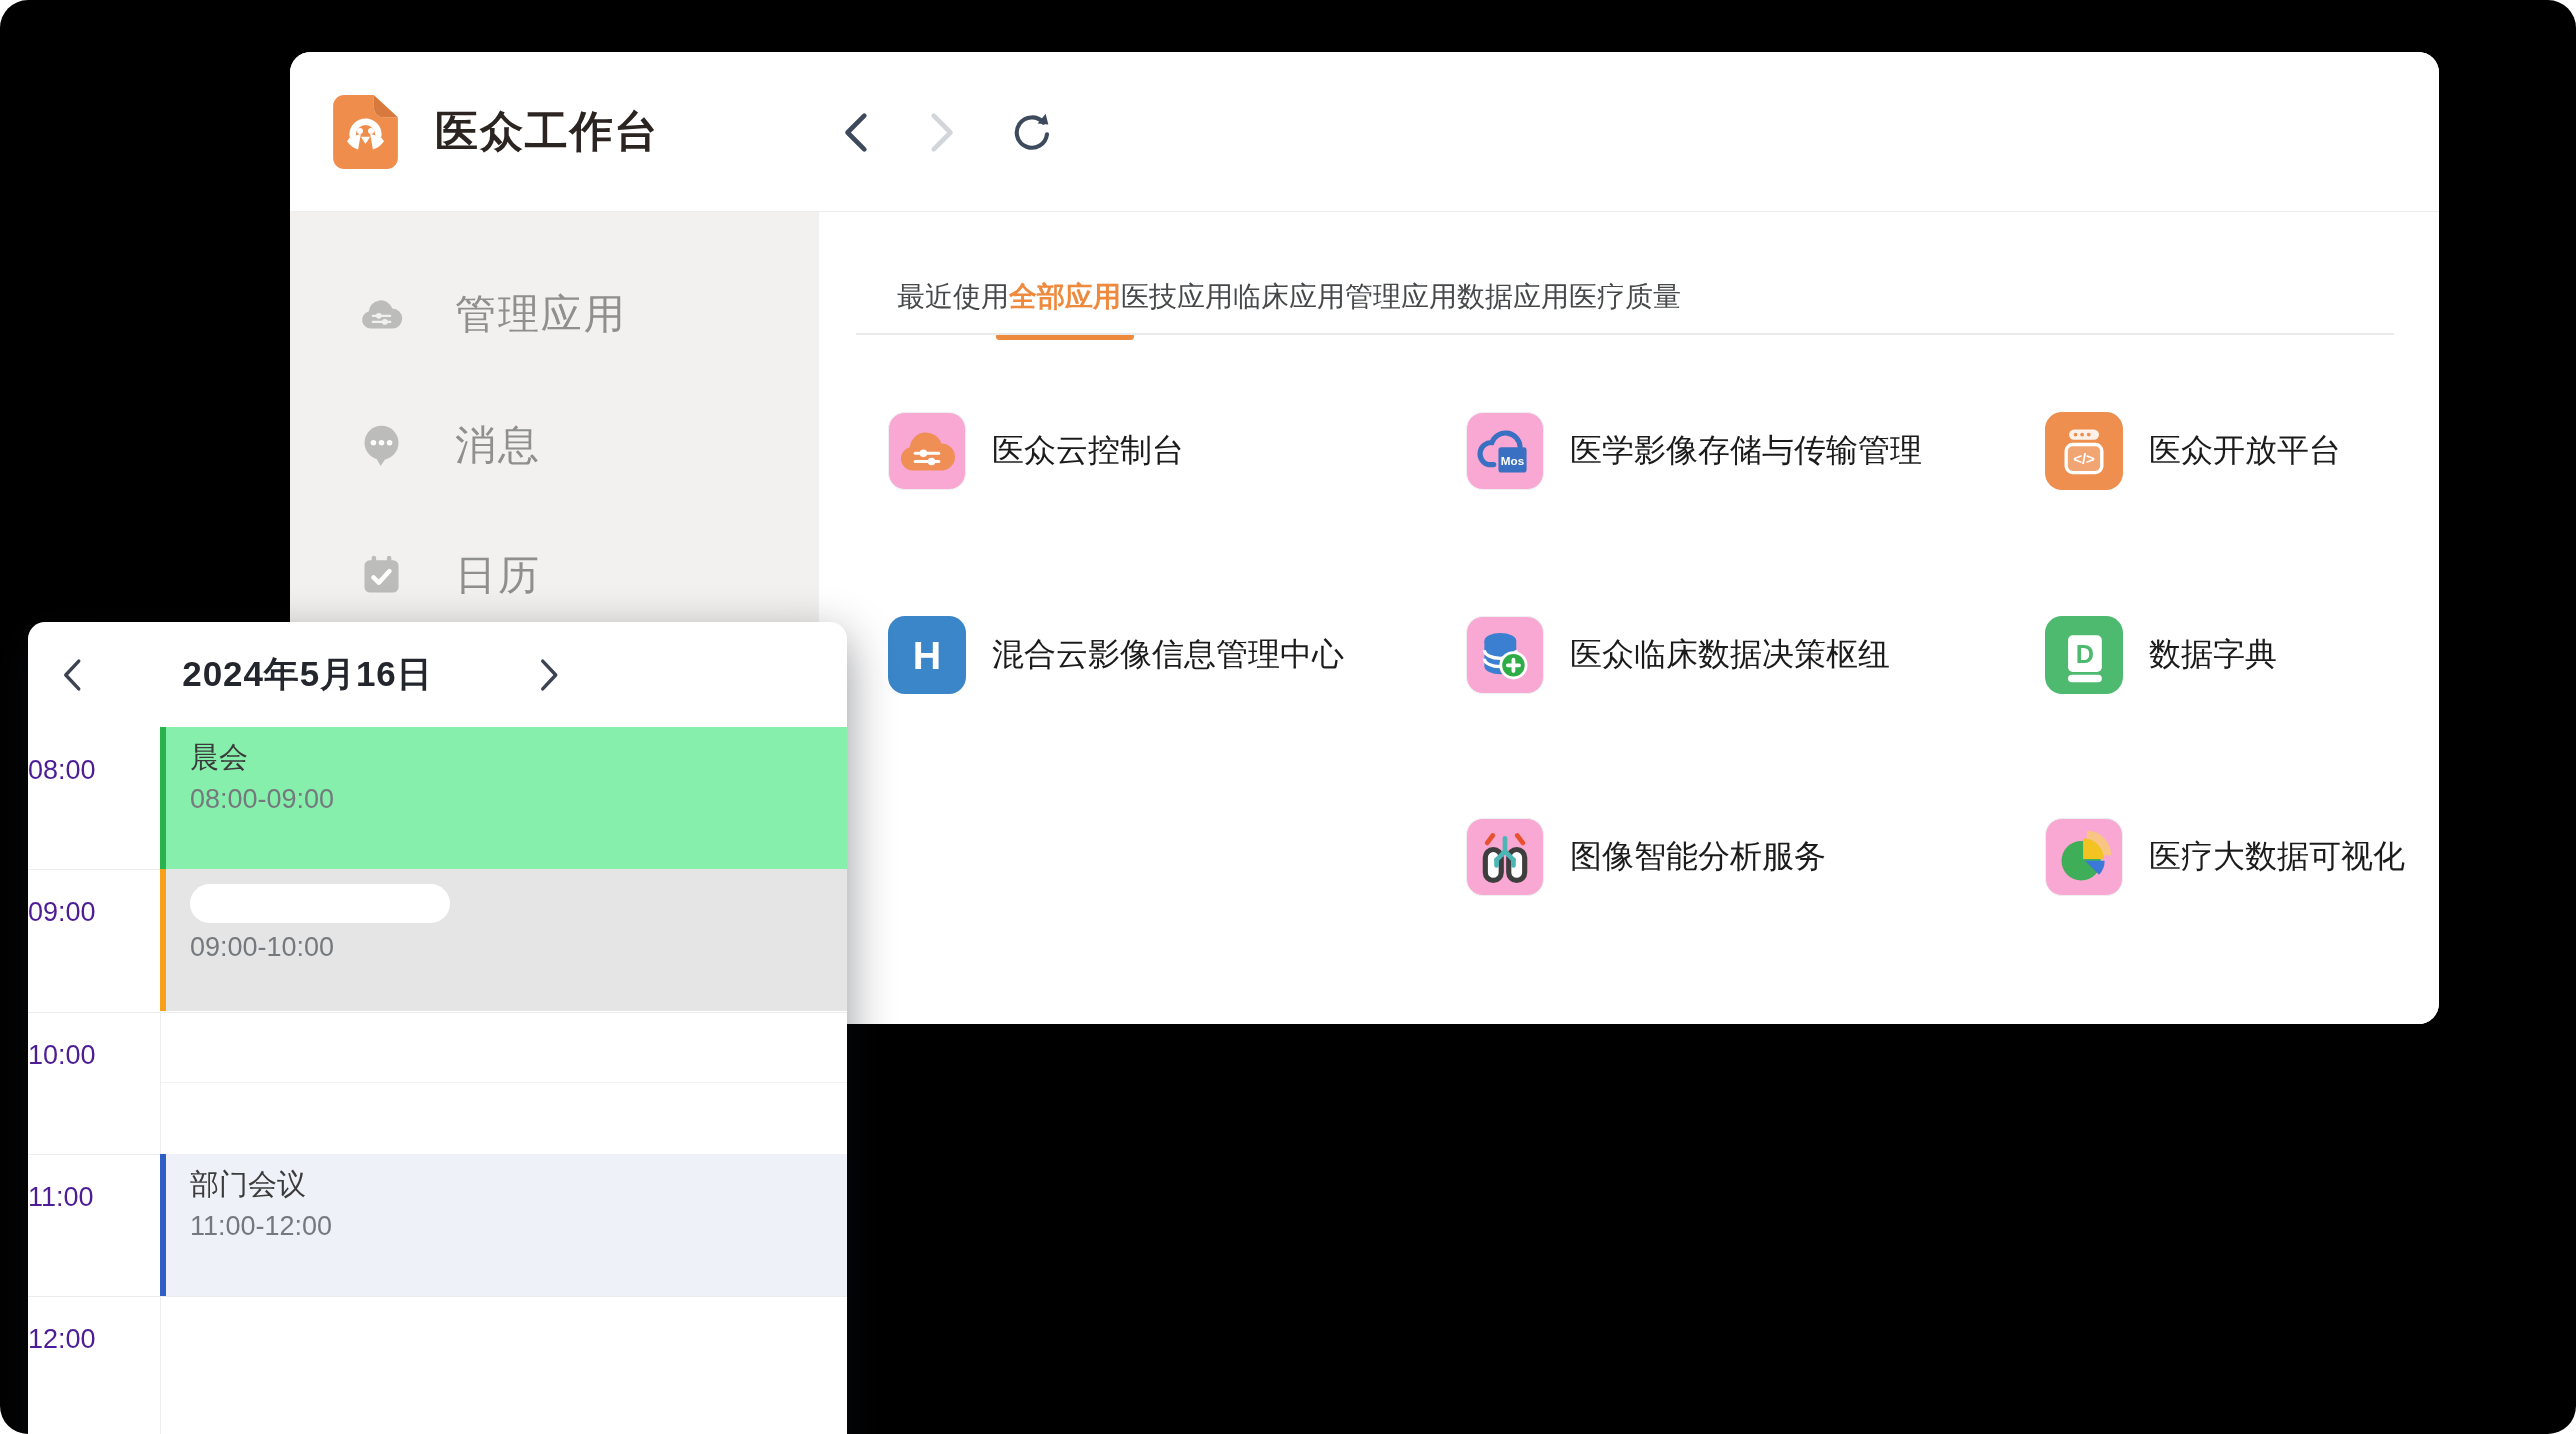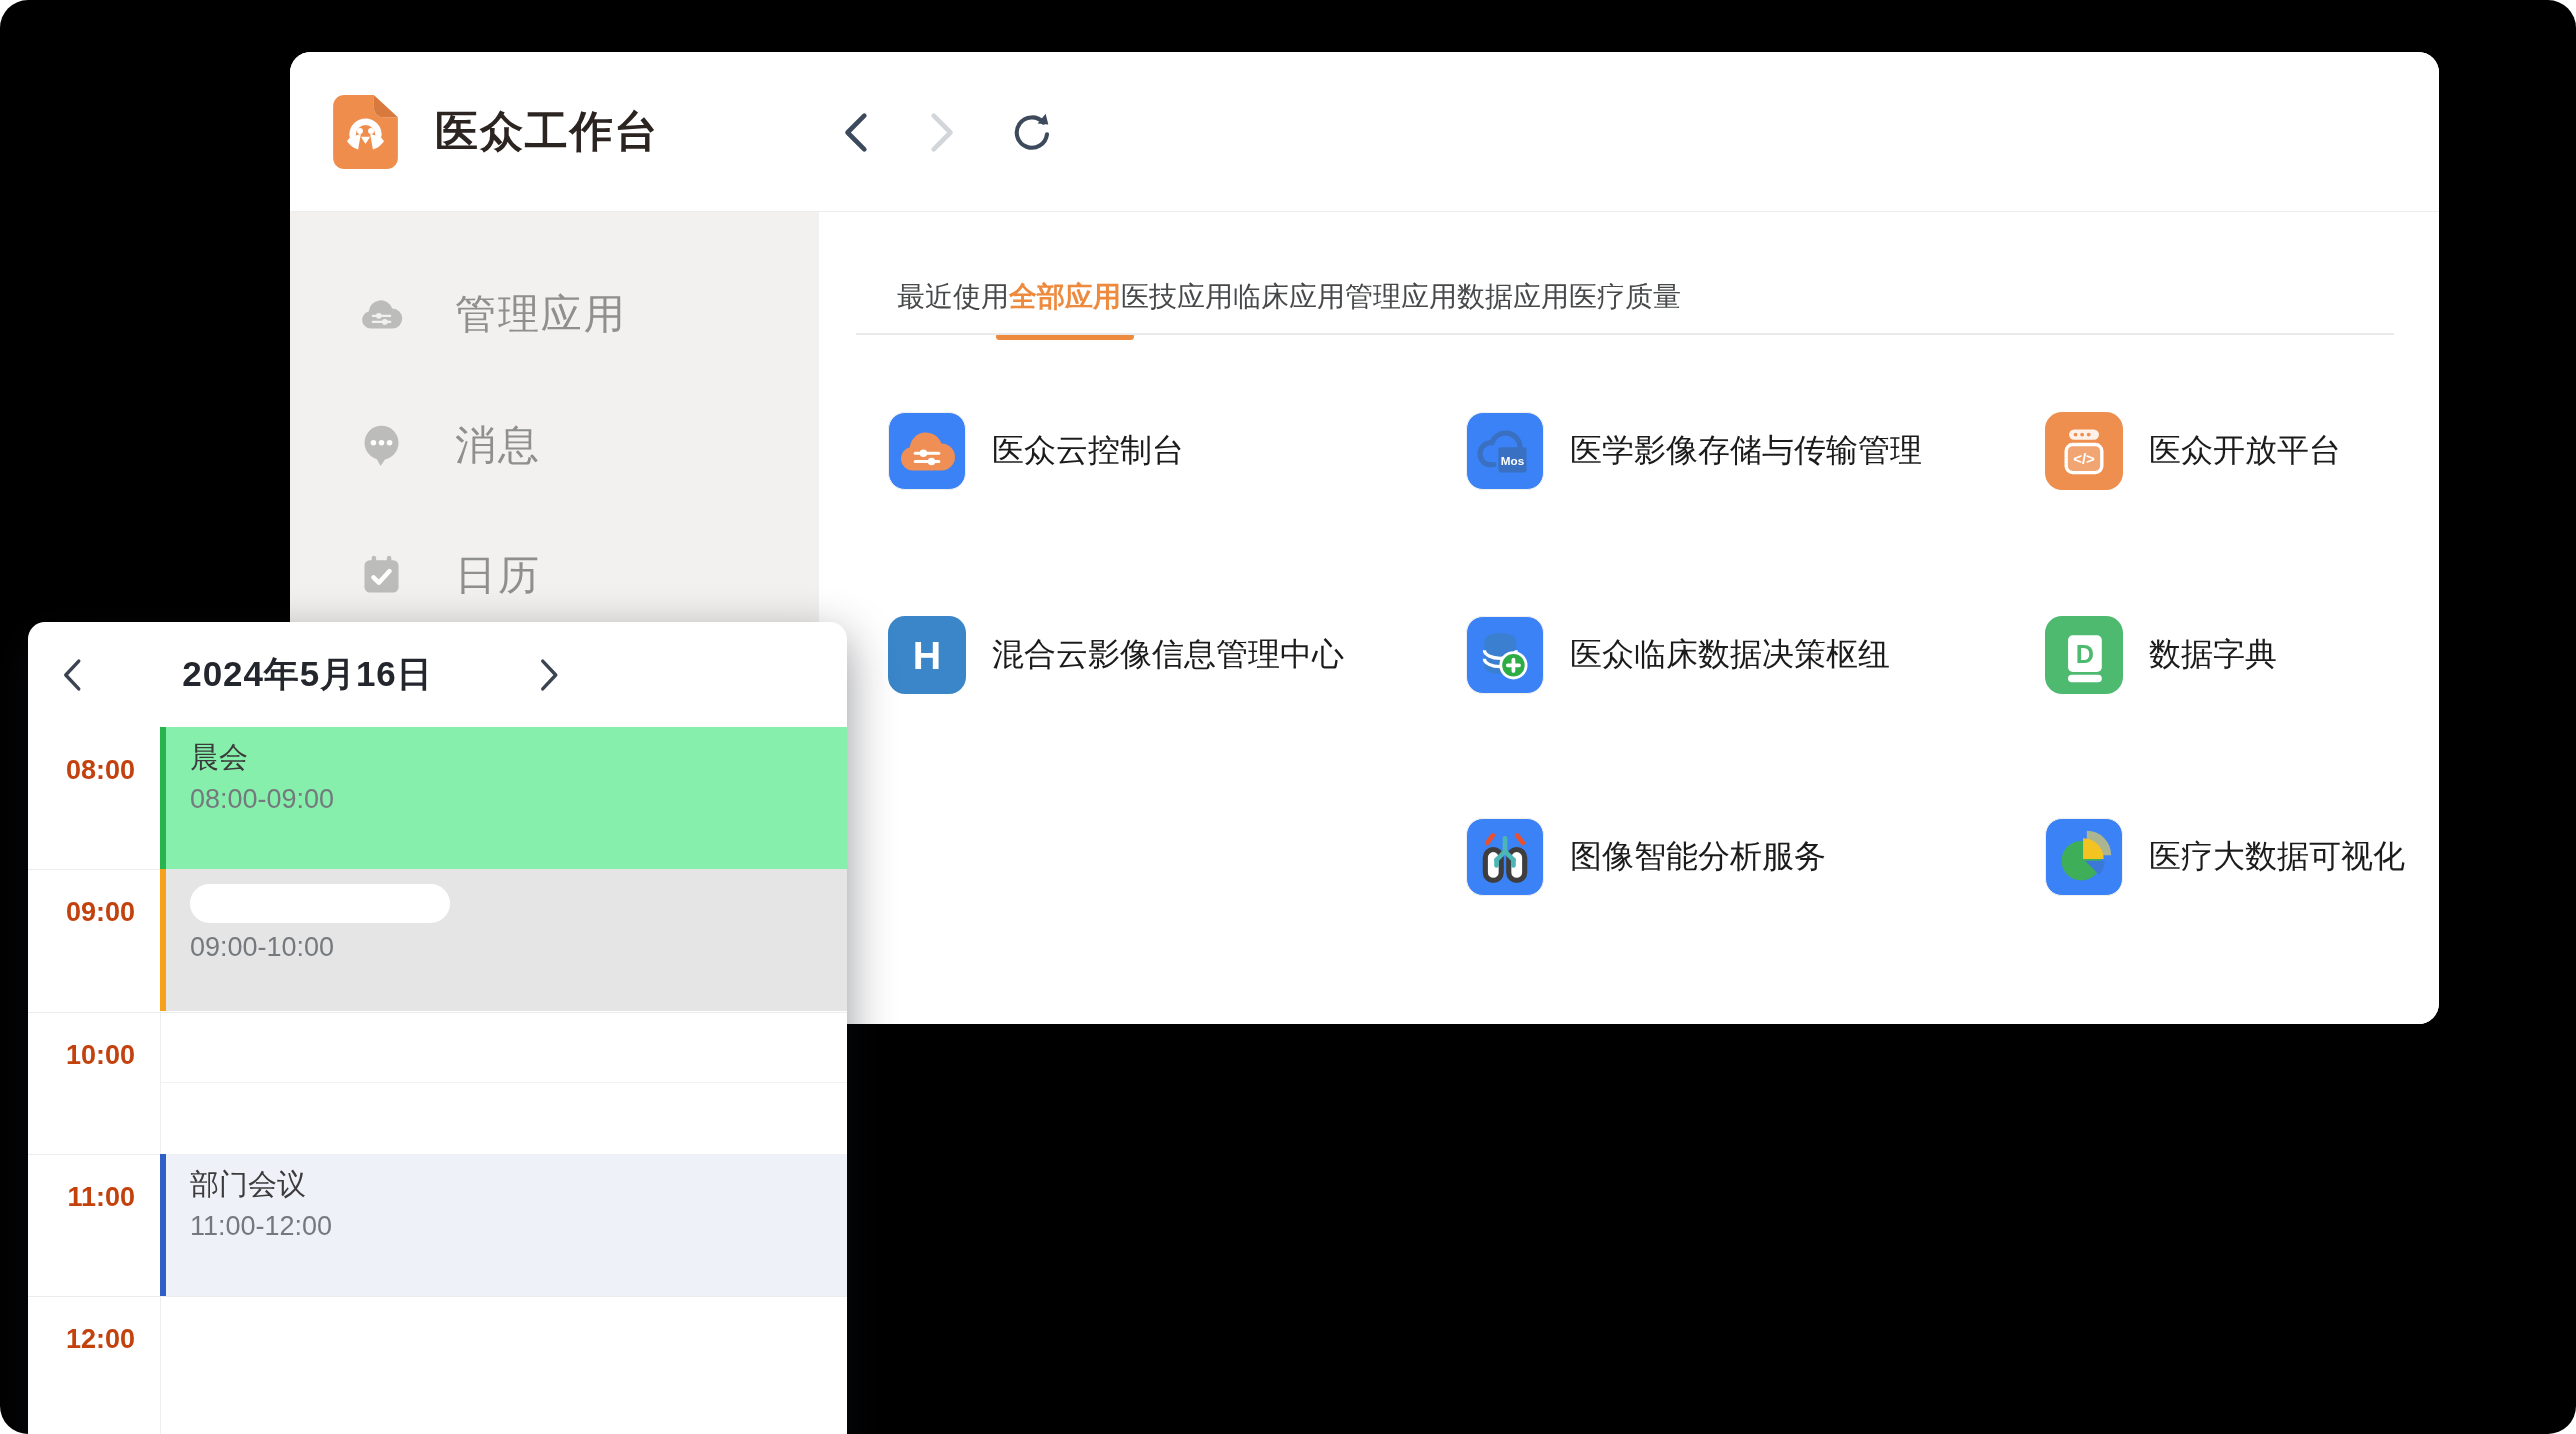--- a/index.html
+++ b/index.html
@@ -27,40 +27,40 @@
   .tabs{position:absolute;left:78px;top:47px;height:76px;display:flex;align-items:center;}
   .tab{font-size:28px;color:#46484a;position:relative;cursor:default;white-space:nowrap;}
   .tab.active{color:#ee8a3e;font-weight:600;}
   .tab.active::after{content:"";position:absolute;left:-13px;right:-13px;bottom:-24px;height:7.4px;
                      border-radius:3.7px;background:#ee8a3e;}
   .tab-divider{position:absolute;left:37px;right:45px;top:121px;height:1.9px;background:#eaeaea;}
 
   .app-tile{position:absolute;width:540px;height:78px;display:flex;align-items:center;}
   .app-icon{width:78px;height:78px;border-radius:17px;flex:none;display:flex;
             align-items:center;justify-content:center;box-sizing:border-box;}
-  .app-icon.card{background:#3b82f6;border:1.9px solid #efefef;}
+  .app-icon.card{background:#f9a8d4;border:1.9px solid #efefef;}
   .app-label{margin-left:26px;font-size:32px;color:#1b1b1b;font-weight:500;white-space:nowrap;}
 
   
   .calendar{position:absolute;left:28px;top:622px;width:819px;height:966px;background:#fff;
             border-radius:17px;overflow:hidden;z-index:5;
             box-shadow:0 15px 47px rgba(20,22,30,.45);}
   .cal-header{position:relative;height:104px;border-bottom:0.9px solid #ececec;}
   .cal-nav{position:absolute;top:32px;width:41px;height:41px;display:flex;
            align-items:center;justify-content:center;}
   .cal-prev{left:24px;} .cal-next{left:501px;}
   .cal-date{position:absolute;left:112px;width:335px;top:0;height:104px;display:flex;
             align-items:center;justify-content:center;font-size:35px;font-weight:600;
             color:#23262c;letter-spacing:0.9px;}
   .cal-body{position:absolute;top:104px;left:0;right:0;bottom:0;background:#fff;}
   .cal-vline{position:absolute;left:132px;top:0;bottom:0;width:0.9px;background:#eeeeee;}
   .hline{position:absolute;left:0;right:0;height:0.9px;background:#ececec;}
   .half-hline{position:absolute;left:132px;right:0;height:0.9px;background:#f2f2f2;}
-  .time-label{position:absolute;left:0;width:107px;text-align:right;font-size:27px;
-              color:#c2410c;line-height:32px;font-weight:bold;}
+  .time-label{position:absolute;left:0;width:107px;font-size:27px;
+              color:#4c1d95;line-height:32px;}
   .event{position:absolute;left:132px;width:687px;height:142px;box-sizing:border-box;
          border-left:6.5px solid #999;padding:13px 0 0 24px;}
   .event-title{font-size:29px;color:#3b3b3b;font-weight:500;line-height:35px;}
   .event-time{font-size:27px;color:#75797d;line-height:34px;margin-top:7.4px;}
   .pill{width:260px;height:39px;border-radius:19.5px;background:#fff;margin:1.9px 0 3.7px 0;}
 </style>
 </head>
 <body>
 
 <div class="canvas">

